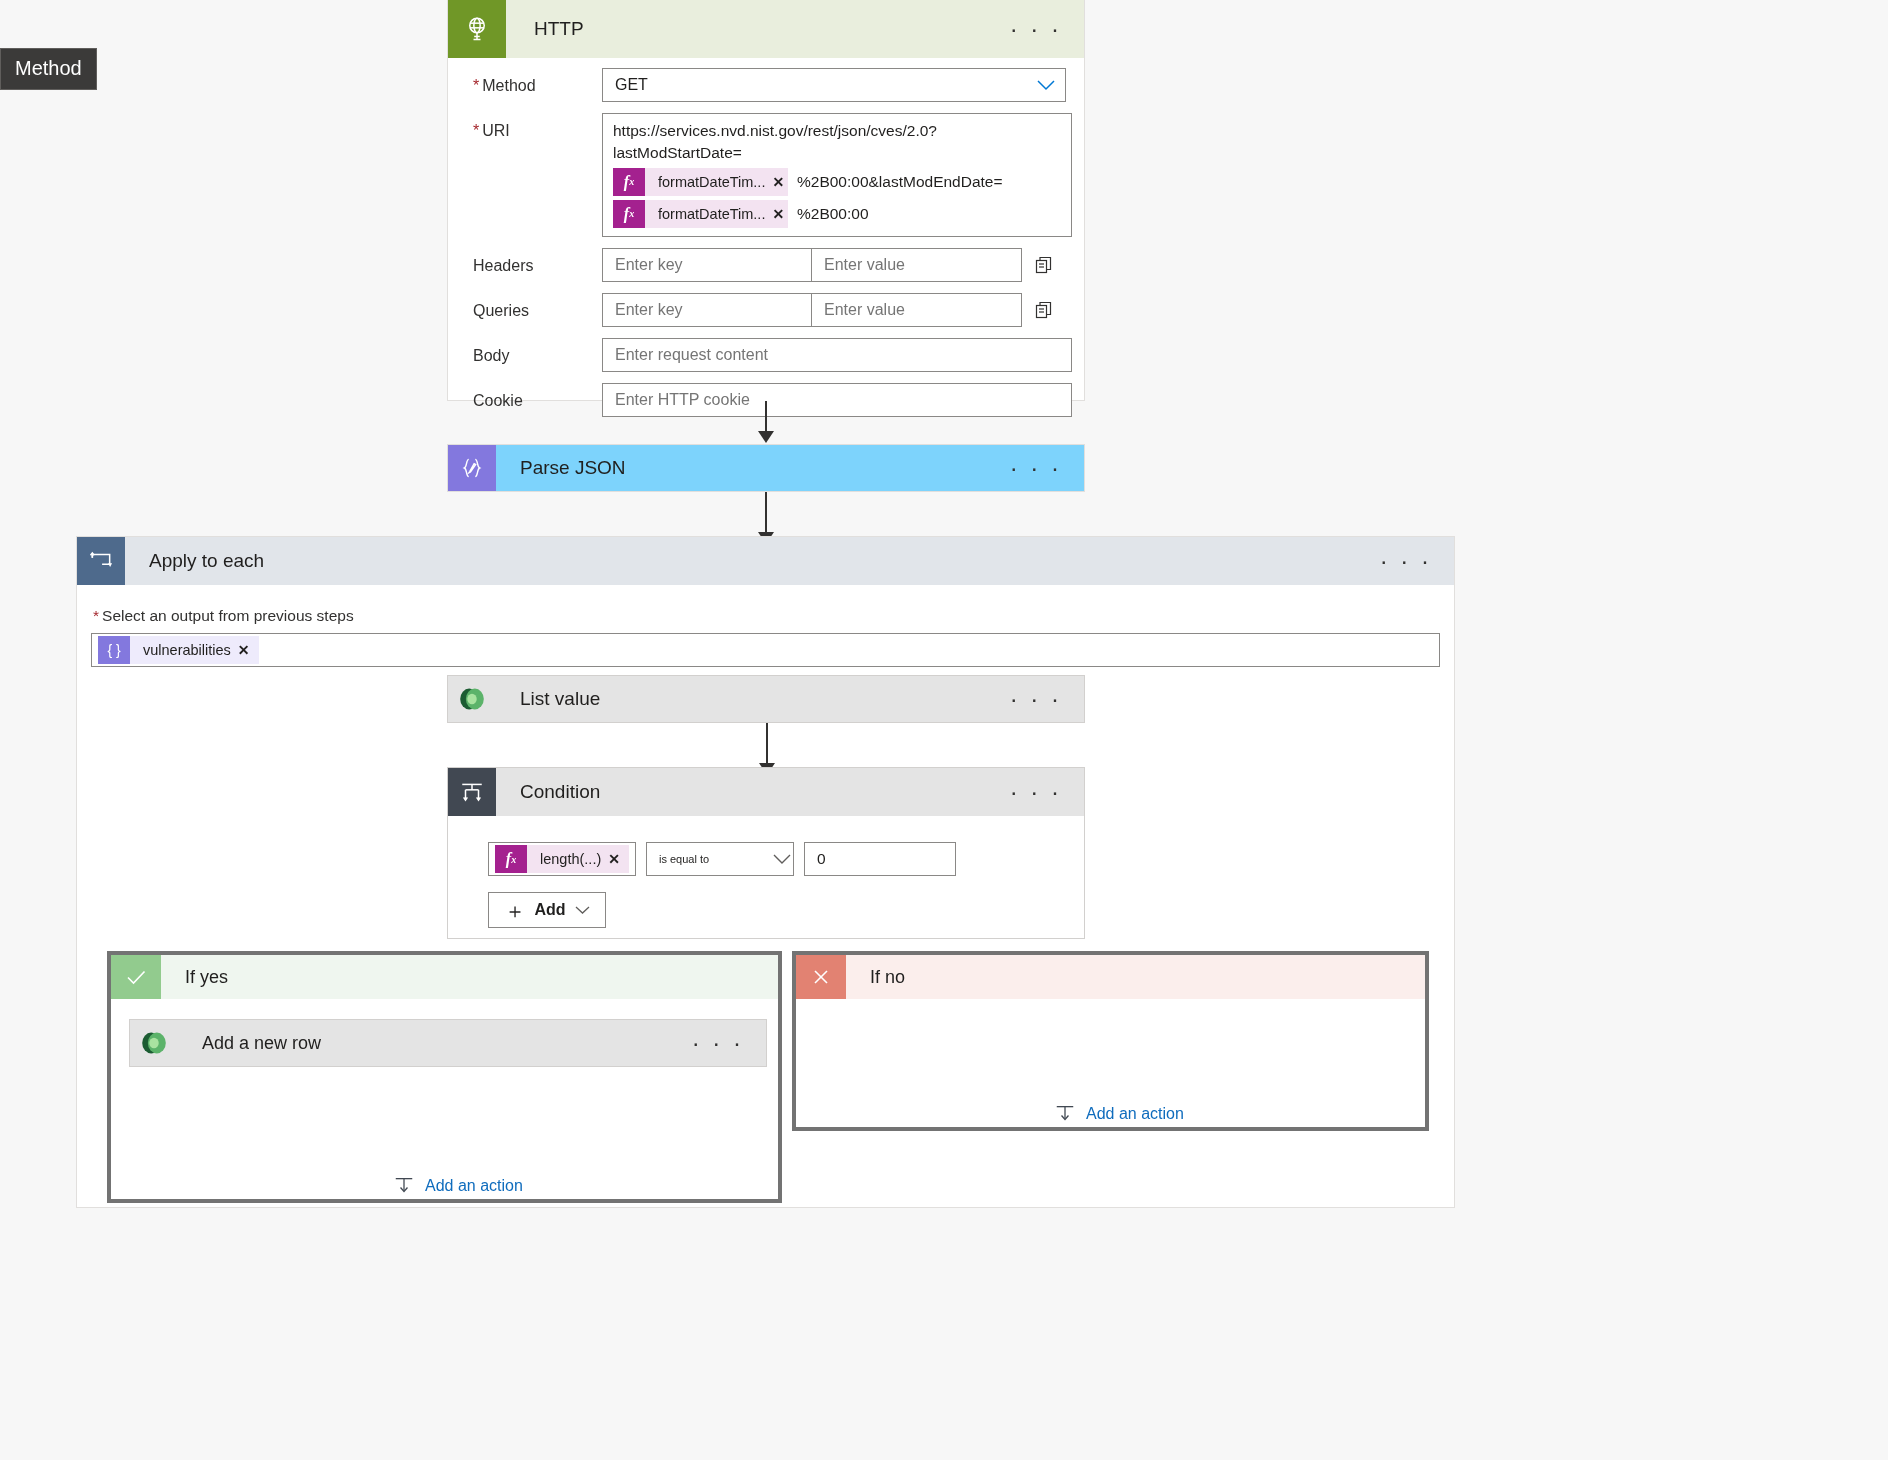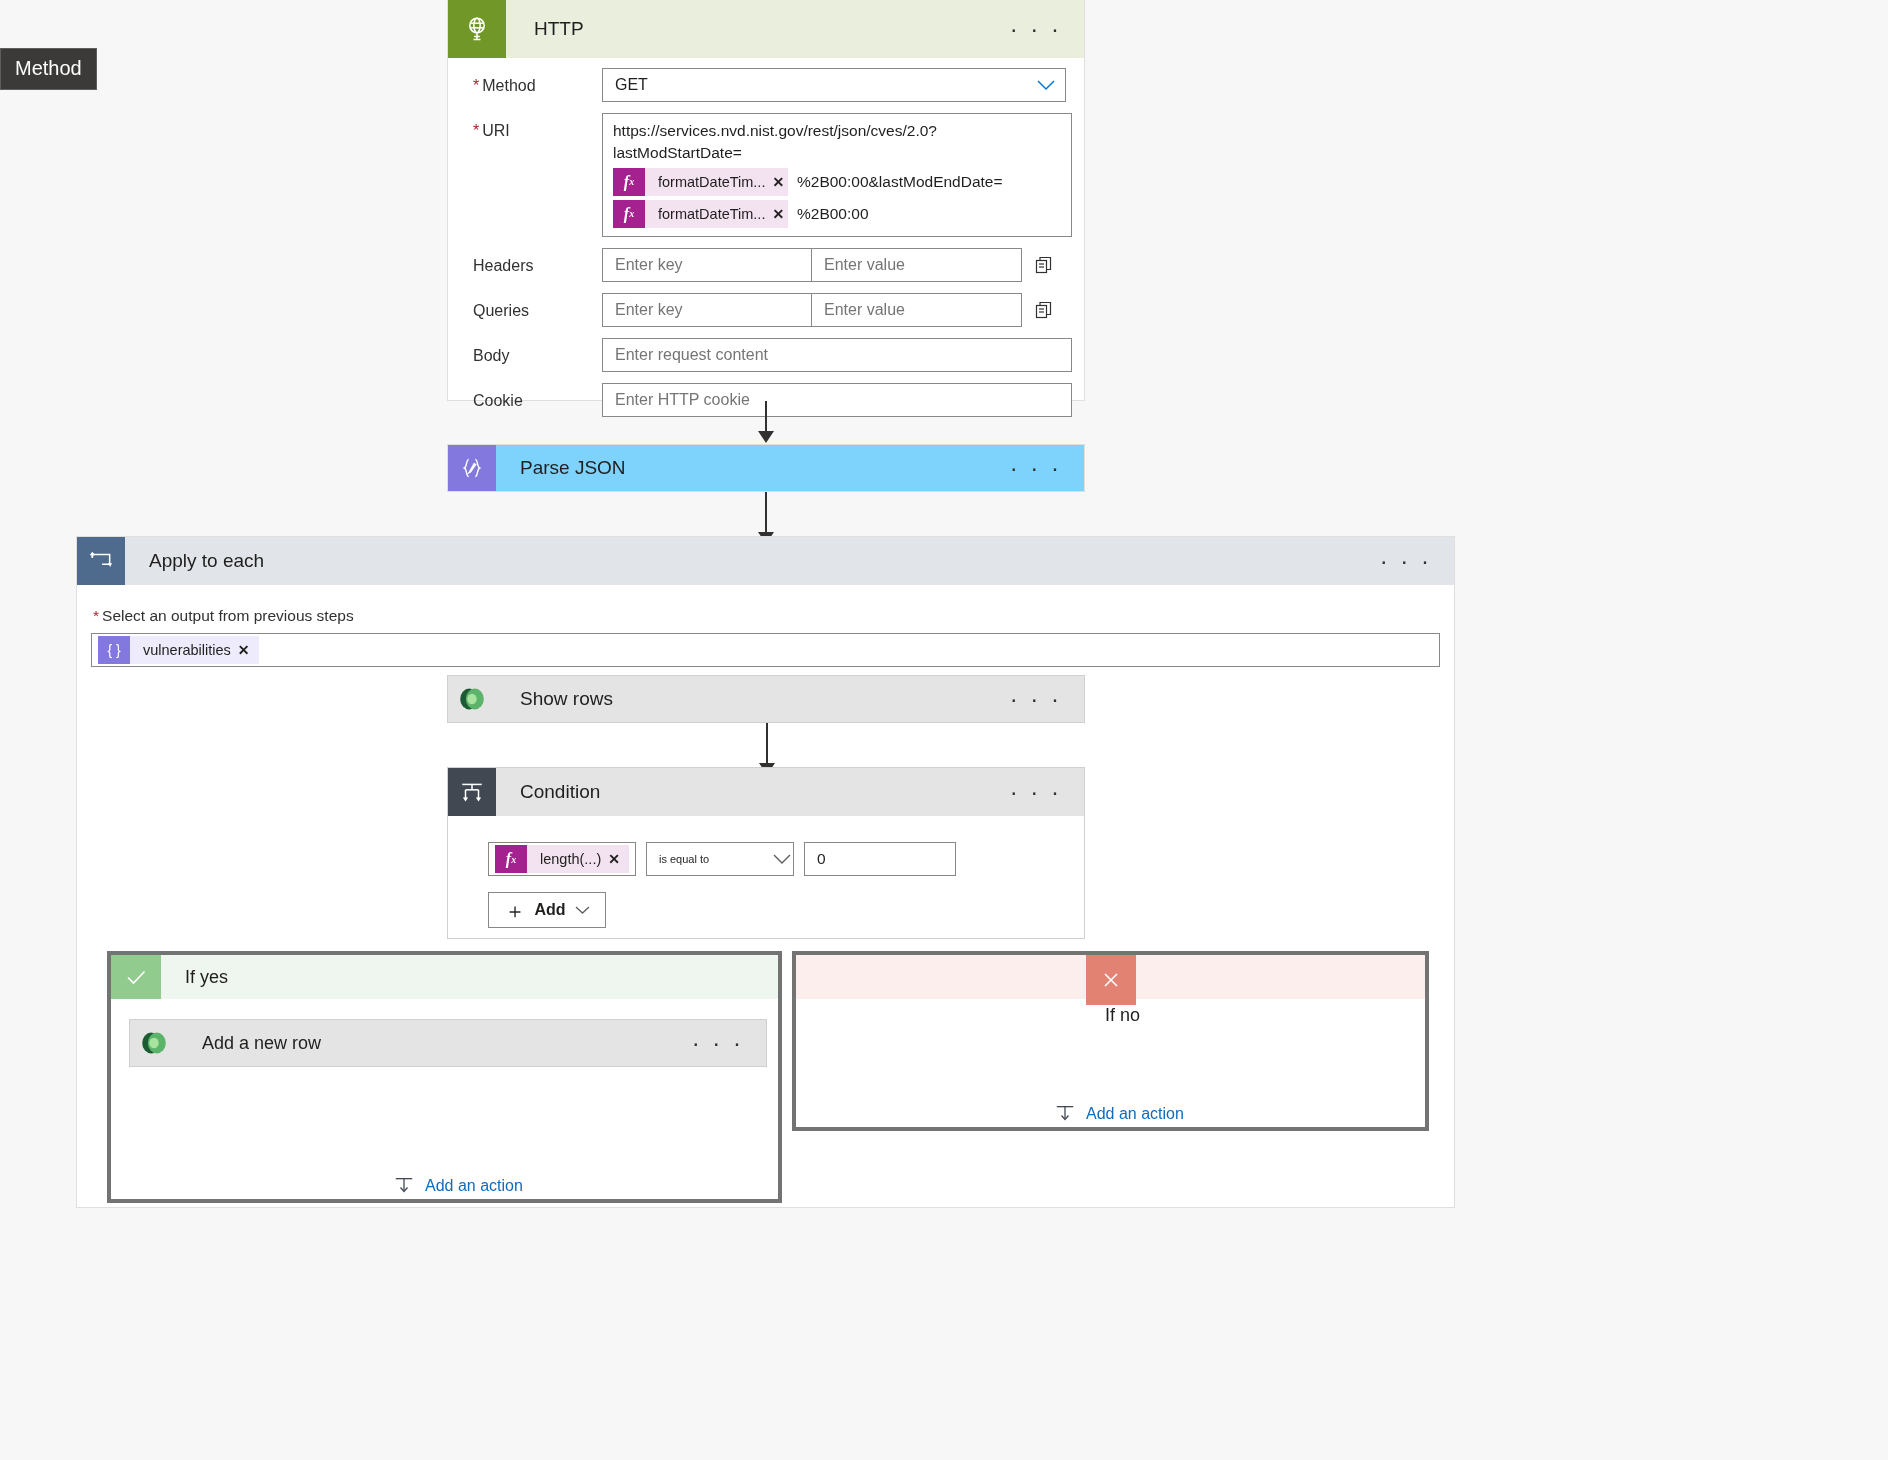--- a/index.html
+++ b/index.html
@@ -209,21 +209,21 @@
   #ifno-branch { left: 791px; top: 950px; width: 637px; height: 180px; }
   .branch-head { display: flex; align-items: center; height: 44px; }
   .branch-icon {
     width: 50px; flex: 0 0 50px; height: 44px;
     display: flex; align-items: center; justify-content: center;
     color: #fff;
   }
   .branch-title { font-size: 18px; color: #201f1e; padding-left: 24px; }
   .yes .branch-head { background: #eff6ef; }
   .yes .branch-icon { background: #92cb8e; }
-  .no .branch-head { background: #fbeeec; flex-direction: column; }
+  .no .branch-head { background: #fbeeec; }
   .no .branch-icon { background: #e28272; }
 
   
   #addrow-card {
     position: absolute; left: 18px; top: 64px; width: 638px; height: 48px;
     border: 1px solid #d2d0ce; background: #e4e4e4;
   }
   #addrow-card .card-head { height: 46px; background: #e4e4e4; }
   #addrow-card .card-icon { width: 48px; flex: 0 0 48px; height: 46px; }
   #addrow-card .card-title { padding-left: 24px; font-size: 18px; }
@@ -428,21 +428,21 @@
 
     <div class="card" id="listrows-card" style="left:370px;top:138px;">
       <div class="card-head">
         <div class="card-icon">
           <svg width="34" height="34" viewBox="0 0 36 36">
             <ellipse cx="15" cy="18" rx="9.5" ry="11" fill="#1b5c32"></ellipse>
             <ellipse cx="21" cy="18" rx="9.5" ry="11" fill="#5cb36a"></ellipse>
             <ellipse cx="18" cy="18" rx="5" ry="5.6" fill="#a9e3a0"></ellipse>
           </svg>
         </div>
-        <div class="card-title">Show rows</div>
+        <div class="card-title">List value</div>
         <div class="ellipsis">· · ·</div>
       </div>
     </div>
 
     <div class="connector" style="left:689px;top:186px;">
       <div class="conn-line" style="left:0;top:0;height:42px;"></div>
       <div class="arrow-head" style="left:-7px;top:40px;"></div>
     </div>
 
     <div class="card" id="condition-card" style="left:370px;top:230px;">

